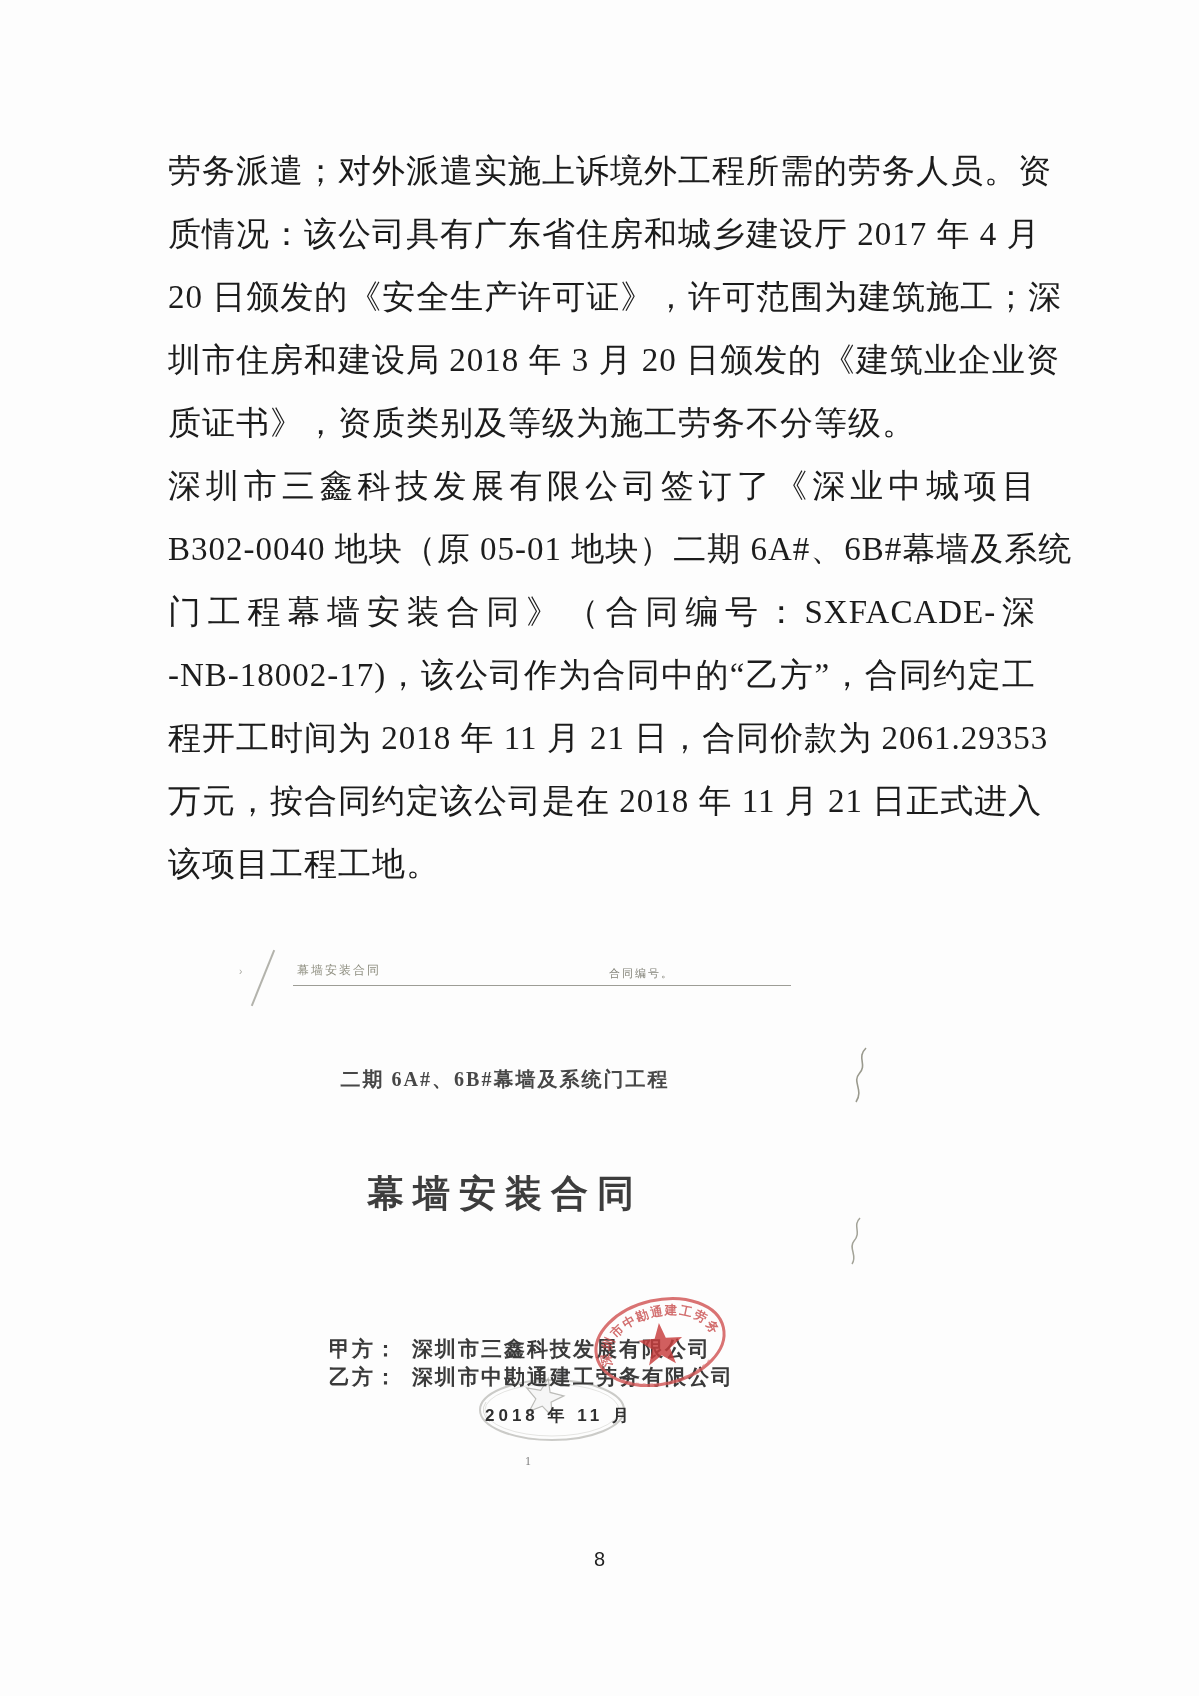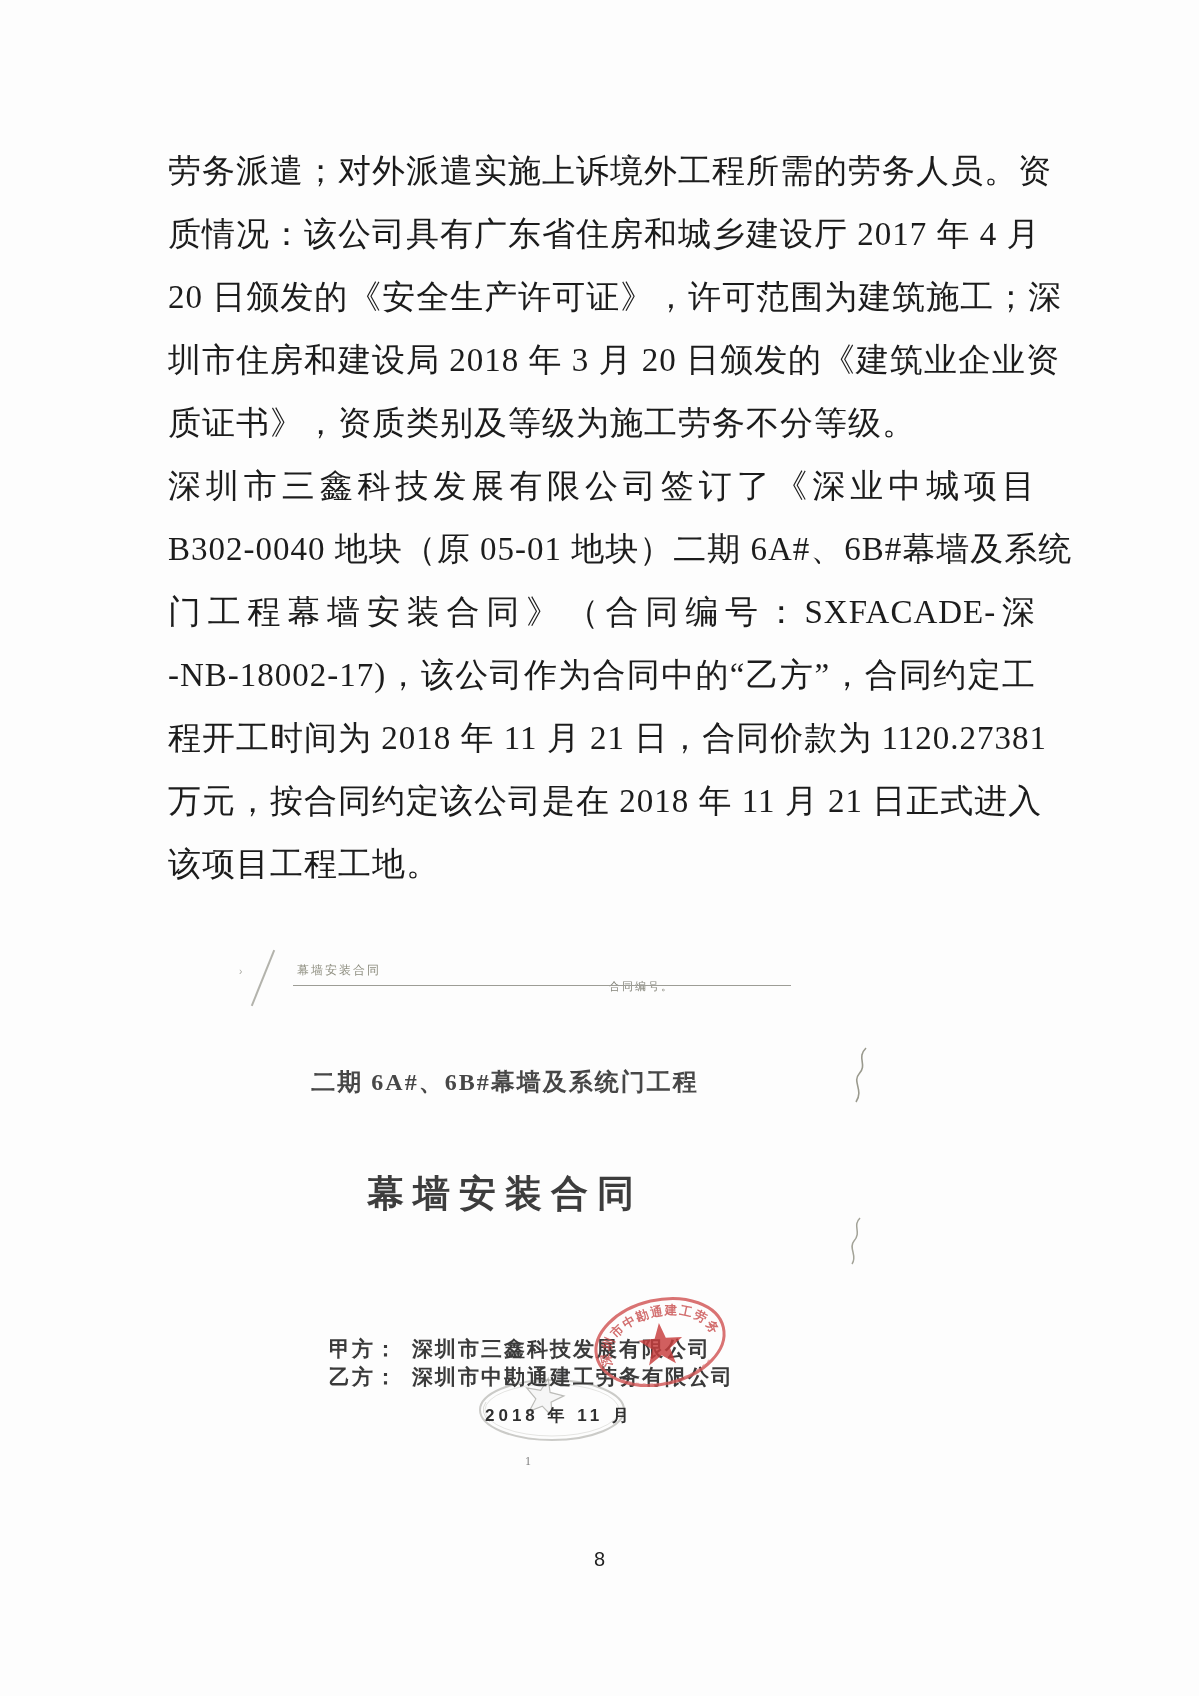--- a/index.html
+++ b/index.html
@@ -46,32 +46,31 @@
     position:absolute;left:60px;top:74px;
     font-size:12px;color:#8d8d7f;letter-spacing:2px;
     font-family:"Liberation Sans",sans-serif;
     filter:blur(.4px);
   }
   .scan .hdr-right{
     position:absolute;left:372px;top:78px;
     font-size:11px;color:#84847a;letter-spacing:2px;
     font-family:"Liberation Sans",sans-serif;
     filter:blur(.4px);
-    margin-top:13px;
   }
   .scan .hdr-rule{
     position:absolute;left:56px;top:97px;width:498px;height:1px;
     background:#9d9d96;
   }
   .scan .centered{
     position:absolute;left:18px;width:500px;text-align:center;
   }
   .scan .title1{top:150px;font-size:24px;font-weight:bold;color:#474747;
     letter-spacing:1px;white-space:nowrap;filter:blur(.2px);}
-  .scan .title2{top:178px;font-size:24px;font-weight:bold;color:#474747;
+  .scan .title2{top:178px;font-size:20px;font-weight:bold;color:#474747;
     letter-spacing:2px;white-space:nowrap;filter:blur(.2px);font-family:Liberation Serif, serif;}
   .scan .big-heading{
     top:281px;font-size:37px;font-weight:bold;color:#3d3d3d;
     letter-spacing:9px;white-space:nowrap;filter:blur(.2px);
   }
   .scan .contract-no{
     top:337px;font-size:14px;color:#5a5a5a;letter-spacing:1px;
     font-family:"Liberation Sans",sans-serif;white-space:nowrap;
     filter:blur(.3px);
   }
@@ -113,21 +112,21 @@
   <div class="text-block">
     <div class="line">劳务派遣；对外派遣实施上诉境外工程所需的劳务人员。资</div>
     <div class="line">质情况：该公司具有广东省住房和城乡建设厅 2017 年 4 月</div>
     <div class="line">20 日颁发的《安全生产许可证》，许可范围为建筑施工；深</div>
     <div class="line">圳市住房和建设局 2018 年 3 月 20 日颁发的《建筑业企业资</div>
     <div class="line para-end">质证书》，资质类别及等级为施工劳务不分等级。</div>
     <div class="line">深圳市三鑫科技发展有限公司签订了《深业中城项目</div>
     <div class="line">B302-0040 地块（原 05-01 地块）二期 6A#、6B#幕墙及系统</div>
     <div class="line">门工程幕墙安装合同》（合同编号：SXFACADE-深</div>
     <div class="line">-NB-18002-17)，该公司作为合同中的“乙方”，合同约定工</div>
-    <div class="line">程开工时间为 2018 年 11 月 21 日，合同价款为 1120.27381</div>
+    <div class="line">程开工时间为 2018 年 11 月 21 日，合同价款为 2061.29353</div>
     <div class="line">万元，按合同约定该公司是在 2018 年 11 月 21 日正式进入</div>
     <div class="line para-end">该项目工程工地。</div>
   </div>
 
   <div class="scan">
 
     <div class="fold-line"></div>
     <div class="fold-mark">›</div>
 
     <div class="hdr-left">幕墙安装合同</div>

